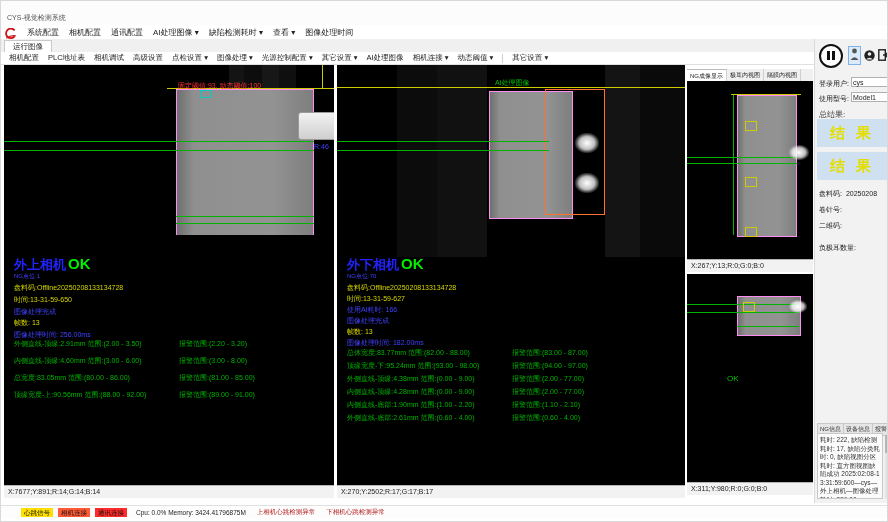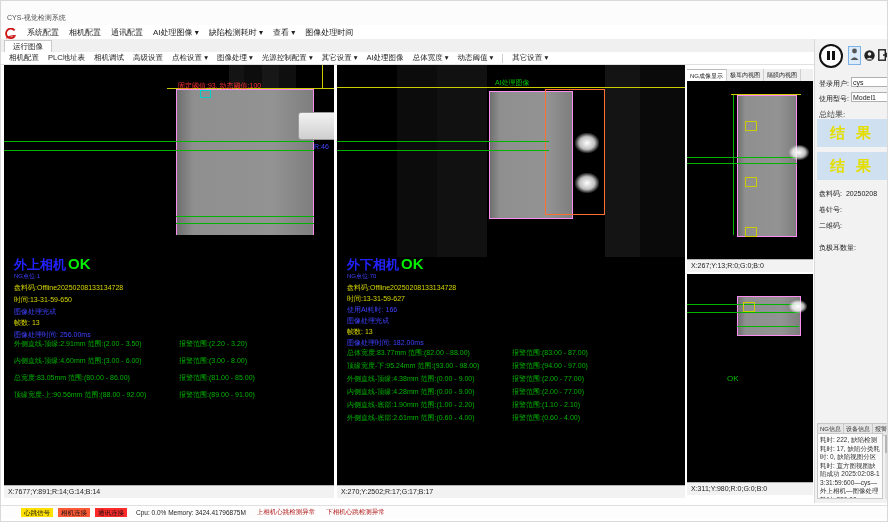--- a/index.html
+++ b/index.html
@@ -118,21 +118,21 @@
   <div class="toolbar">
     <span class="ti">相机配置</span>
     <span class="ti">PLC地址表</span>
     <span class="ti">相机调试</span>
     <span class="ti">高级设置</span>
     <span class="ti">点检设置 ▾</span>
     <span class="ti">图像处理 ▾</span>
     <span class="ti">光源控制配置 ▾</span>
     <span class="ti">其它设置 ▾</span>
     <span class="ti">AI处理图像</span>
-    <span class="ti">总体宽度 ▾</span>
+    <span class="ti">相机连接 ▾</span>
     <span class="ti">动态阈值 ▾</span>
     <span class="tsep"></span>
     <span class="ti">其它设置 ▾</span>
   </div>
 
   <div class="panel panel-left">
     <div class="pimg img-left">
       <div class="stripe" style="left:225px;width:15px;background:#141414;"></div>
       <div class="stripe" style="left:240px;width:18px;background:#0d0d0d;"></div>
       <div class="stripe" style="left:258px;width:17px;background:#171717;"></div>

